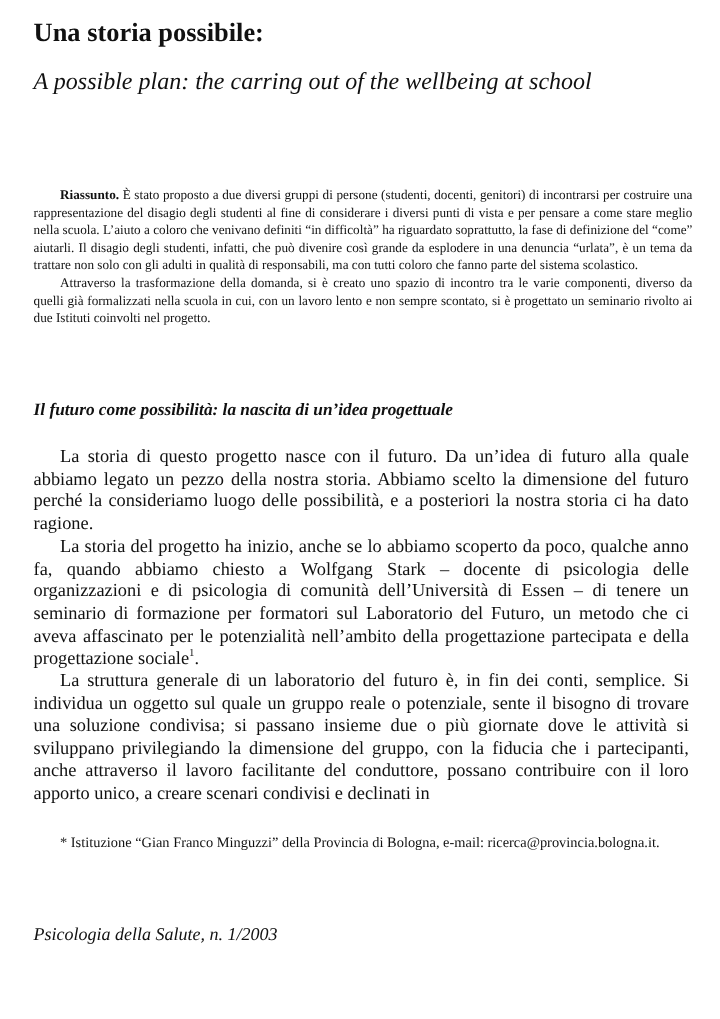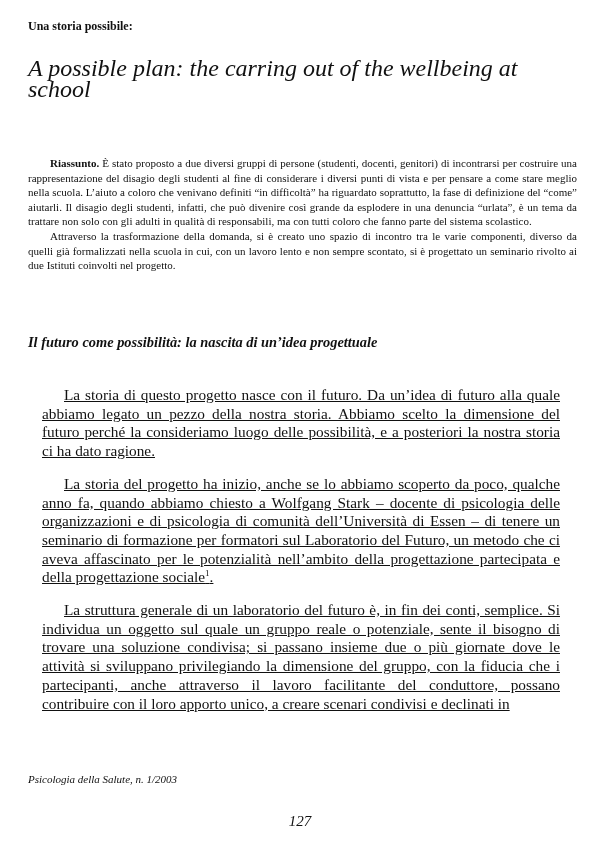--- a/index.html
+++ b/index.html
@@ -1,33 +1,33 @@
 <!DOCTYPE html>
 <html><head>
 <meta charset="utf-8">
 <style>
   html, body { margin: 0; padding: 0; background: #ffffff; }
   body { width: 600px; height: 849px; position: relative; overflow: hidden; color: #111; font-family: "Liberation Serif", serif; }
   .page { position: absolute; left: 0; top: 0; width: 600px; height: 849px; }
   .abs { position: absolute; left: 28px; width: 548px; }
-  .t1 { top: 16px; font-weight: bold; font-size: 12px; line-height: 21px; }
-  .t3 { top: 58px; font-style: italic; font-size: 24px; line-height: 21px; }
+  .t1 { top: 16px; font-weight: bold; font-size: 22px; line-height: 21px; }
+  .t3 { top: 58px; font-style: italic; font-size: 20px; line-height: 21px; }
   .auth { top: 84px; font-size: 17.5px; line-height: 22px; }
   .auth sup { font-size: 9px; vertical-align: top; position: relative; top: -2px; }
   .abstract { top: 156px; width: 549px; font-size: 11px; line-height: 14.6px; text-align: justify; }
   .abstract p { margin: 0; text-indent: 22px; }
   .abstract b { font-weight: bold; }
   .h2 { top: 333px; font-weight: bold; font-size: 14.4px; line-height: 18px; font-style: italic; }
   .body { top: 372px; width: 546px; font-size: 15.3px; line-height: 18.7px; text-align: justify; }
-  .body p { margin: 14px; text-indent: 22px; text-decoration: underline; }
+  .body p { margin: 0; text-indent: 22px; }
   .body sup { font-size: 9px; line-height: 0; }
   .fn { top: 695px; width: 549px; font-size: 12px; line-height: 15.5px; text-align: justify; }
   .fn p { margin: 0; text-indent: 22px; }
   .fn sup { font-size: 8px; line-height: 0; }
-  .journal { top: 771px; font-style: italic; font-size: 11px; line-height: 16px; }
+  .journal { top: 771px; font-style: italic; font-size: 15px; line-height: 16px; }
   .pgnum { top: 812px; left: 0; width: 600px; text-align: center; font-style: italic; font-size: 15px; line-height: 18px; }
 </style>
 </head>
 <body>
 
 <div class="page">
 
   <div class="abs t1">
     <div>Una storia possibile:</div>
   </div>
@@ -42,19 +42,19 @@
 
   <div class="abs h2">Il futuro come possibilità: la nascita di un’idea progettuale</div>
 
   <div class="abs body">
     <p>La storia di questo progetto nasce con il futuro. Da un’idea di futuro alla quale abbiamo legato un pezzo della nostra storia. Abbiamo scelto la dimensione del futuro perché la consideriamo luogo delle possibilità, e a posteriori la nostra storia ci ha dato ragione.</p>
     <p><span>La storia del progetto ha inizio, anche se lo abbiamo scoperto da poco, qualche anno fa, quando abbiamo chiesto a Wolfgang Stark – docente di psicologia delle organizzazioni e di psicologia di comunità dell’Università di Essen – di tenere un seminario di formazione per formatori sul Laboratorio del Futuro, un metodo che ci aveva affascinato per le potenzialità nell’ambito della progettazione partecipata e della progettazione sociale</span><sup>1</sup><span>.</span></p>
     <p>La struttura generale di un laboratorio del futuro è, in fin dei conti, semplice. Si individua un oggetto sul quale un gruppo reale o potenziale, sente il bisogno di trovare una soluzione condivisa; si passano insieme due o più giornate dove le attività si sviluppano privilegiando la dimensione del gruppo, con la fiducia che i partecipanti, anche attraverso il lavoro facilitante del conduttore, possano contribuire con il loro apporto unico, a creare scenari condivisi e declinati in</p>
   </div>
 
   <div class="abs fn">
+    <p>* Istituzione “Gian Franco Minguzzi” della Provincia di Bologna, e-mail: ricerca@provincia.bologna.it.</p>
   </div>
 
   <div class="abs journal">Psicologia della Salute, n. 1/2003</div>
 
-  <div class="abs pgnum">127</div>
 
 </div>
 
 </body></html>

